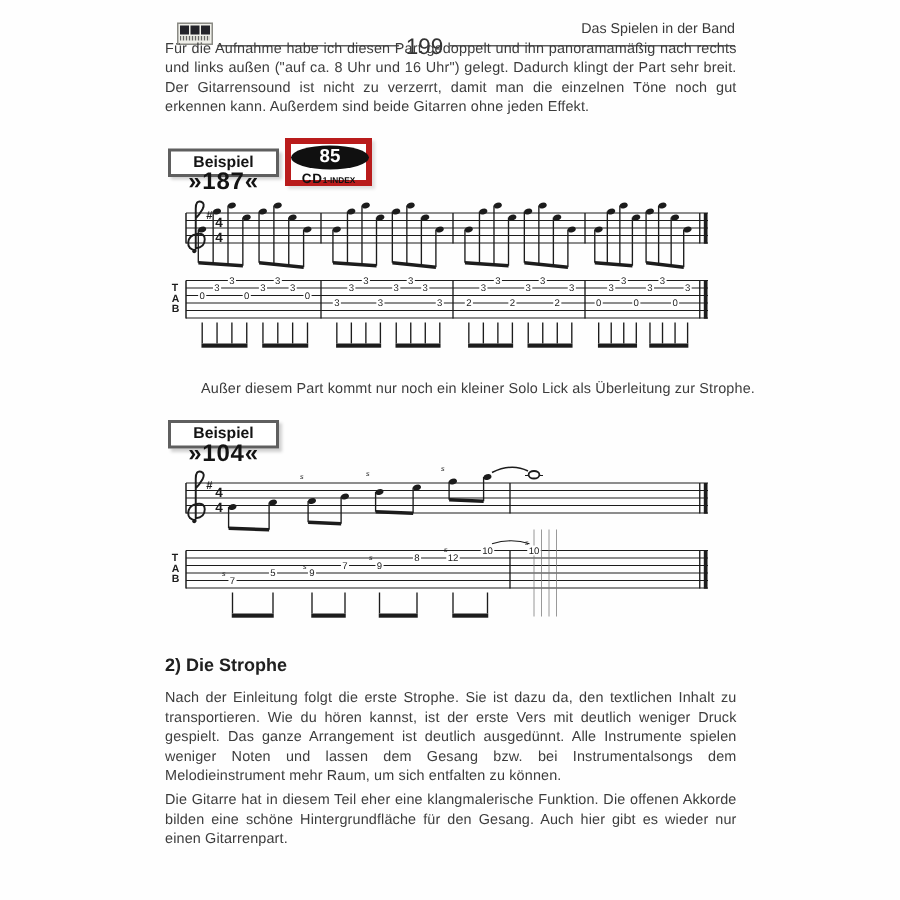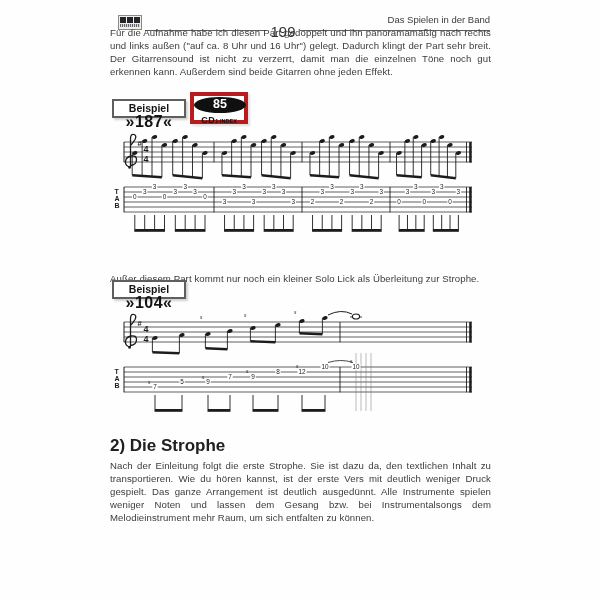--- a/index.html
+++ b/index.html
@@ -9,21 +9,21 @@
   
   .logo{left:118px;top:15px;width:24px;height:15px;border:1px solid #8a8a84;background:#f0f0ea;padding:1px;box-sizing:border-box;}
   .logo-row{display:flex;gap:1px;height:6px;}
   .logo-row div{flex:1;background:#24242a;}
   .logo-bar{margin-top:1px;height:3px;background:repeating-linear-gradient(90deg,#666 0 1px,#d8d8d0 1px 2px);}
   .chapter{right:110px;top:14px;font-size:9.5px;color:#3a3a3a;}
   .rule{height:1px;background:#5d5d5d;}
   .pagenum{left:264px;top:23px;width:38px;text-align:center;font-size:15px;color:#333;}
   
   .body-text{left:110px;width:381px;font-size:9.6px;line-height:13.1px;text-align:justify;color:#3c3c3c;letter-spacing:0.1px;}
-  .heading{left:110px;font-size:17px;font-weight:bold;color:#202020;}
+  .heading{left:110px;font-size:12px;font-weight:bold;color:#202020;}
   
   .bx{width:74px;height:19px;border:2px solid #5f5f5f;background:#fff;text-align:center;box-sizing:border-box;box-shadow:2px 2px 2px rgba(0,0,0,0.18);}
   .bx .t1{font-size:10.5px;font-weight:bold;color:#141414;margin-top:1px;line-height:12px;}
   .bx .t2{font-size:16px;font-weight:800;color:#141414;line-height:16px;letter-spacing:0.5px;}
   .badge{left:190px;top:92px;width:58px;height:32px;border:4px solid #b91c1c;background:#fff;text-align:center;box-sizing:border-box;box-shadow:2px 2px 2px rgba(0,0,0,0.12);}
   .badge .oval{width:52px;height:16px;margin:1px auto 0;background:#101010;border-radius:50%;color:#fff;font-weight:800;font-size:12.5px;line-height:15px;}
   .badge .cdline{margin-top:0;line-height:10px;color:#101010;}
   .cd-big{font-size:9px;font-weight:800;letter-spacing:0.5px;}
   .cd-small{font-size:5.5px;font-weight:bold;}
   svg text{font-family:"Liberation Sans",sans-serif;}
@@ -262,21 +262,21 @@
       <rect x="320.62" y="61.7" width="5.4" height="6.6" fill="#fff"></rect>
       <text x="323.32" y="67.2" font-size="6.4" fill="#1c1c1c" text-anchor="middle">3</text>
       <rect x="328.98" y="56.7" width="5.4" height="6.6" fill="#fff"></rect>
       <text x="331.68" y="62.2" font-size="6.4" fill="#1c1c1c" text-anchor="middle">3</text>
       <rect x="337.34000000000003" y="71.7" width="5.4" height="6.6" fill="#fff"></rect>
       <text x="340.04" y="77.2" font-size="6.4" fill="#1c1c1c" text-anchor="middle">0</text>
       <rect x="345.7" y="61.7" width="5.4" height="6.6" fill="#fff"></rect>
       <text x="348.4" y="67.2" font-size="6.4" fill="#1c1c1c" text-anchor="middle">3</text>
     </svg>
 
-  <div class="abs body-text" style="top:272px;">Außer diesem Part kommt nur noch ein kleiner Solo Lick als Überleitung zur Strophe.</div>
+  <div class="abs body-text" style="top:253px;margin-left:24px;">Außer diesem Part kommt nur noch ein kleiner Solo Lick als Überleitung zur Strophe.</div>
 
   <div class="abs bx" style="left:112px;top:280px;">
     <div class="t1">Beispiel</div>
     <div class="t2">»104«</div>
   </div>
 
   <svg id="svg104" class="abs" style="left:110px;top:307px;" width="365" height="118" viewBox="0 0 365 118">
       <line x1="14" y1="15" x2="362" y2="15" stroke="#1c1c1c" stroke-width="0.7"></line>
       <line x1="14" y1="20" x2="362" y2="20" stroke="#1c1c1c" stroke-width="0.7"></line>
       <line x1="14" y1="25" x2="362" y2="25" stroke="#1c1c1c" stroke-width="0.7"></line>
@@ -369,14 +369,15 @@
       <text x="240" y="56" font-size="4.8" fill="#1c1c1c" font-style="italic">s</text>
       <text x="90" y="12" font-size="4.8" fill="#1c1c1c" font-style="italic">s</text>
       <text x="134" y="10" font-size="4.8" fill="#1c1c1c" font-style="italic">s</text>
       <text x="184" y="7" font-size="4.8" fill="#1c1c1c" font-style="italic">s</text>
     </svg>
 
   <div class="abs heading" style="top:436px;">2) Die Strophe</div>
 
   <div class="abs body-text" style="top:459px;">Nach der Einleitung folgt die erste Strophe. Sie ist dazu da, den textlichen Inhalt zu transportieren. Wie du hören kannst, ist der erste Vers mit deutlich weniger Druck gespielt. Das ganze Arrangement ist deutlich ausgedünnt. Alle Instrumente spielen weniger Noten und lassen dem Gesang bzw. bei Instrumentalsongs dem Melodieinstrument mehr Raum, um sich entfalten zu können.</div>
 
+  <div class="abs body-text" style="top:527px;">Die Gitarre hat in diesem Teil eher eine klangmalerische Funktion. Die offenen Akkorde bilden eine schöne Hintergrundfläche für den Gesang. Auch hier gibt es wieder nur einen Gitarrenpart.</div>
 
 </div>
 
 </body></html>

